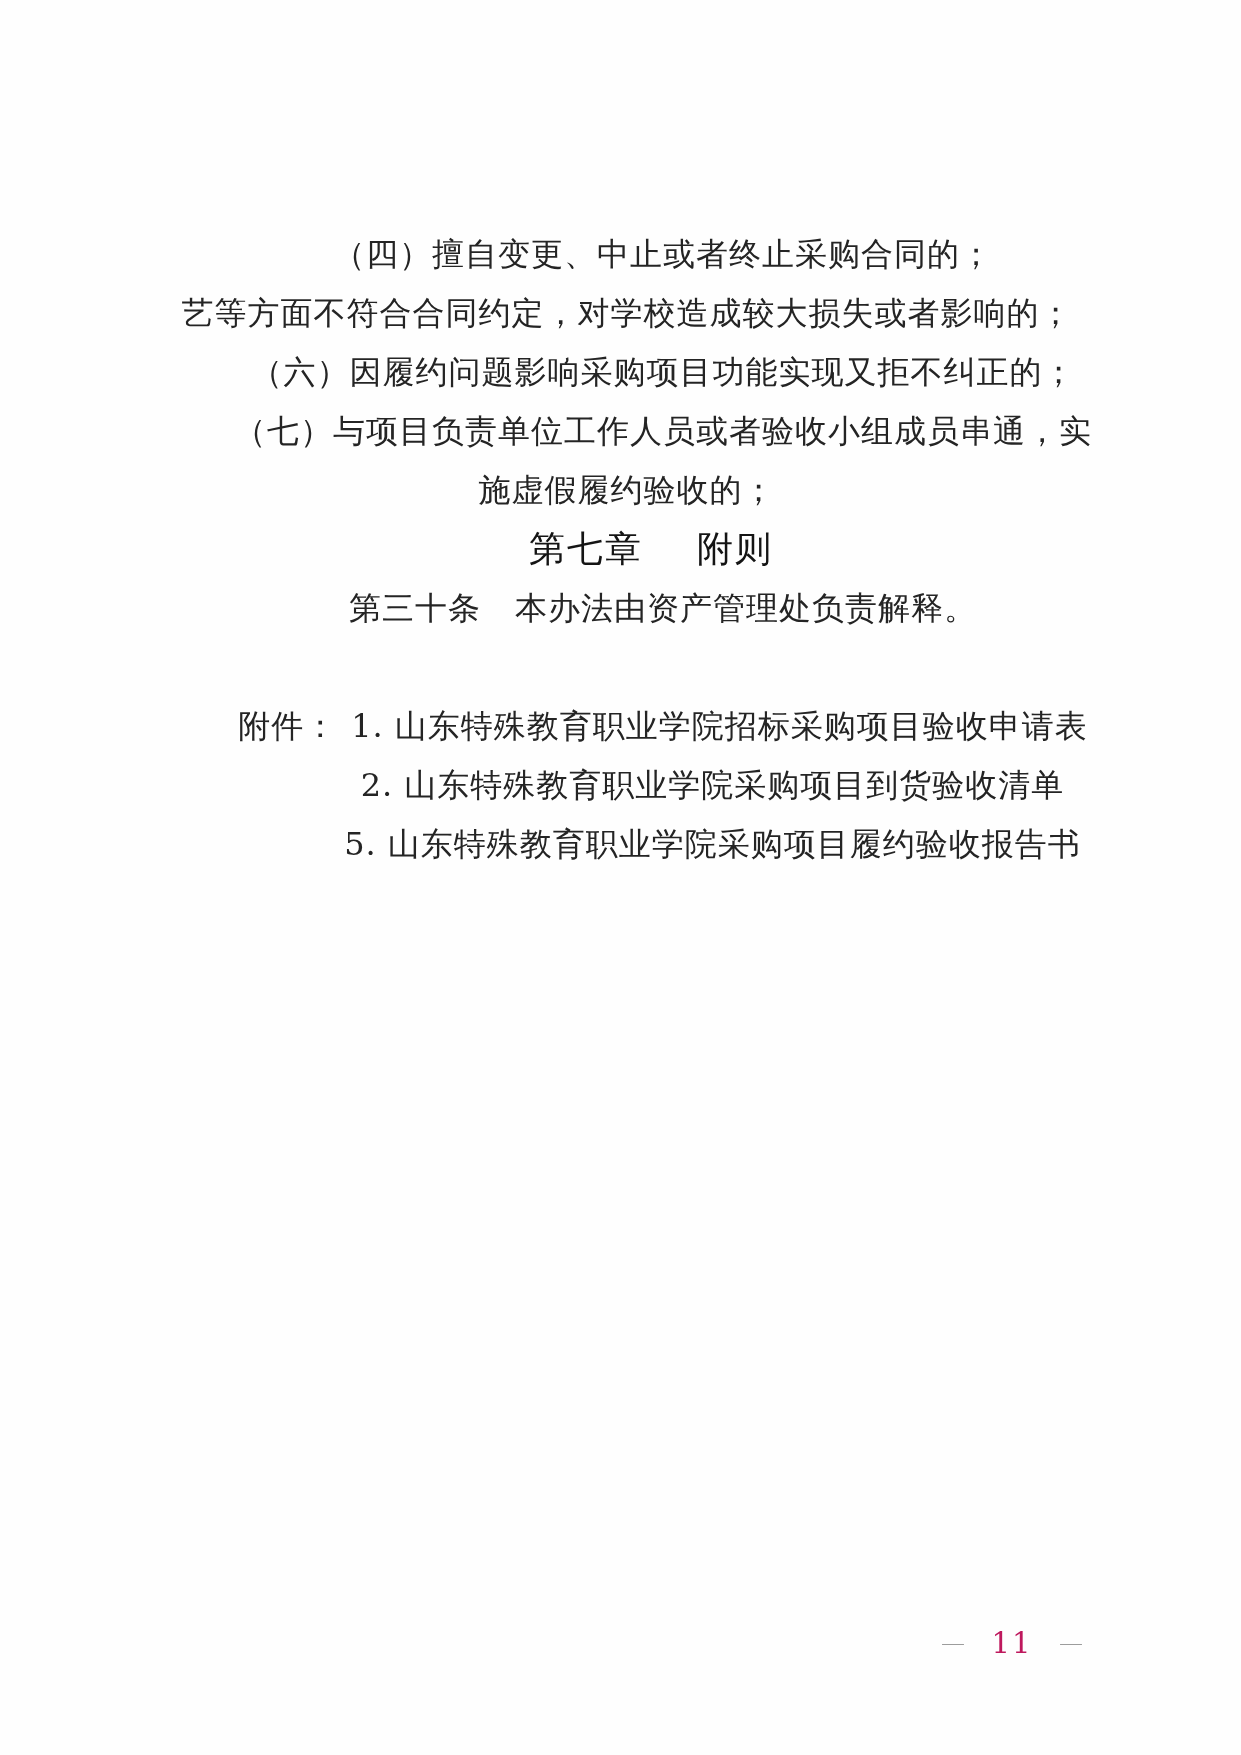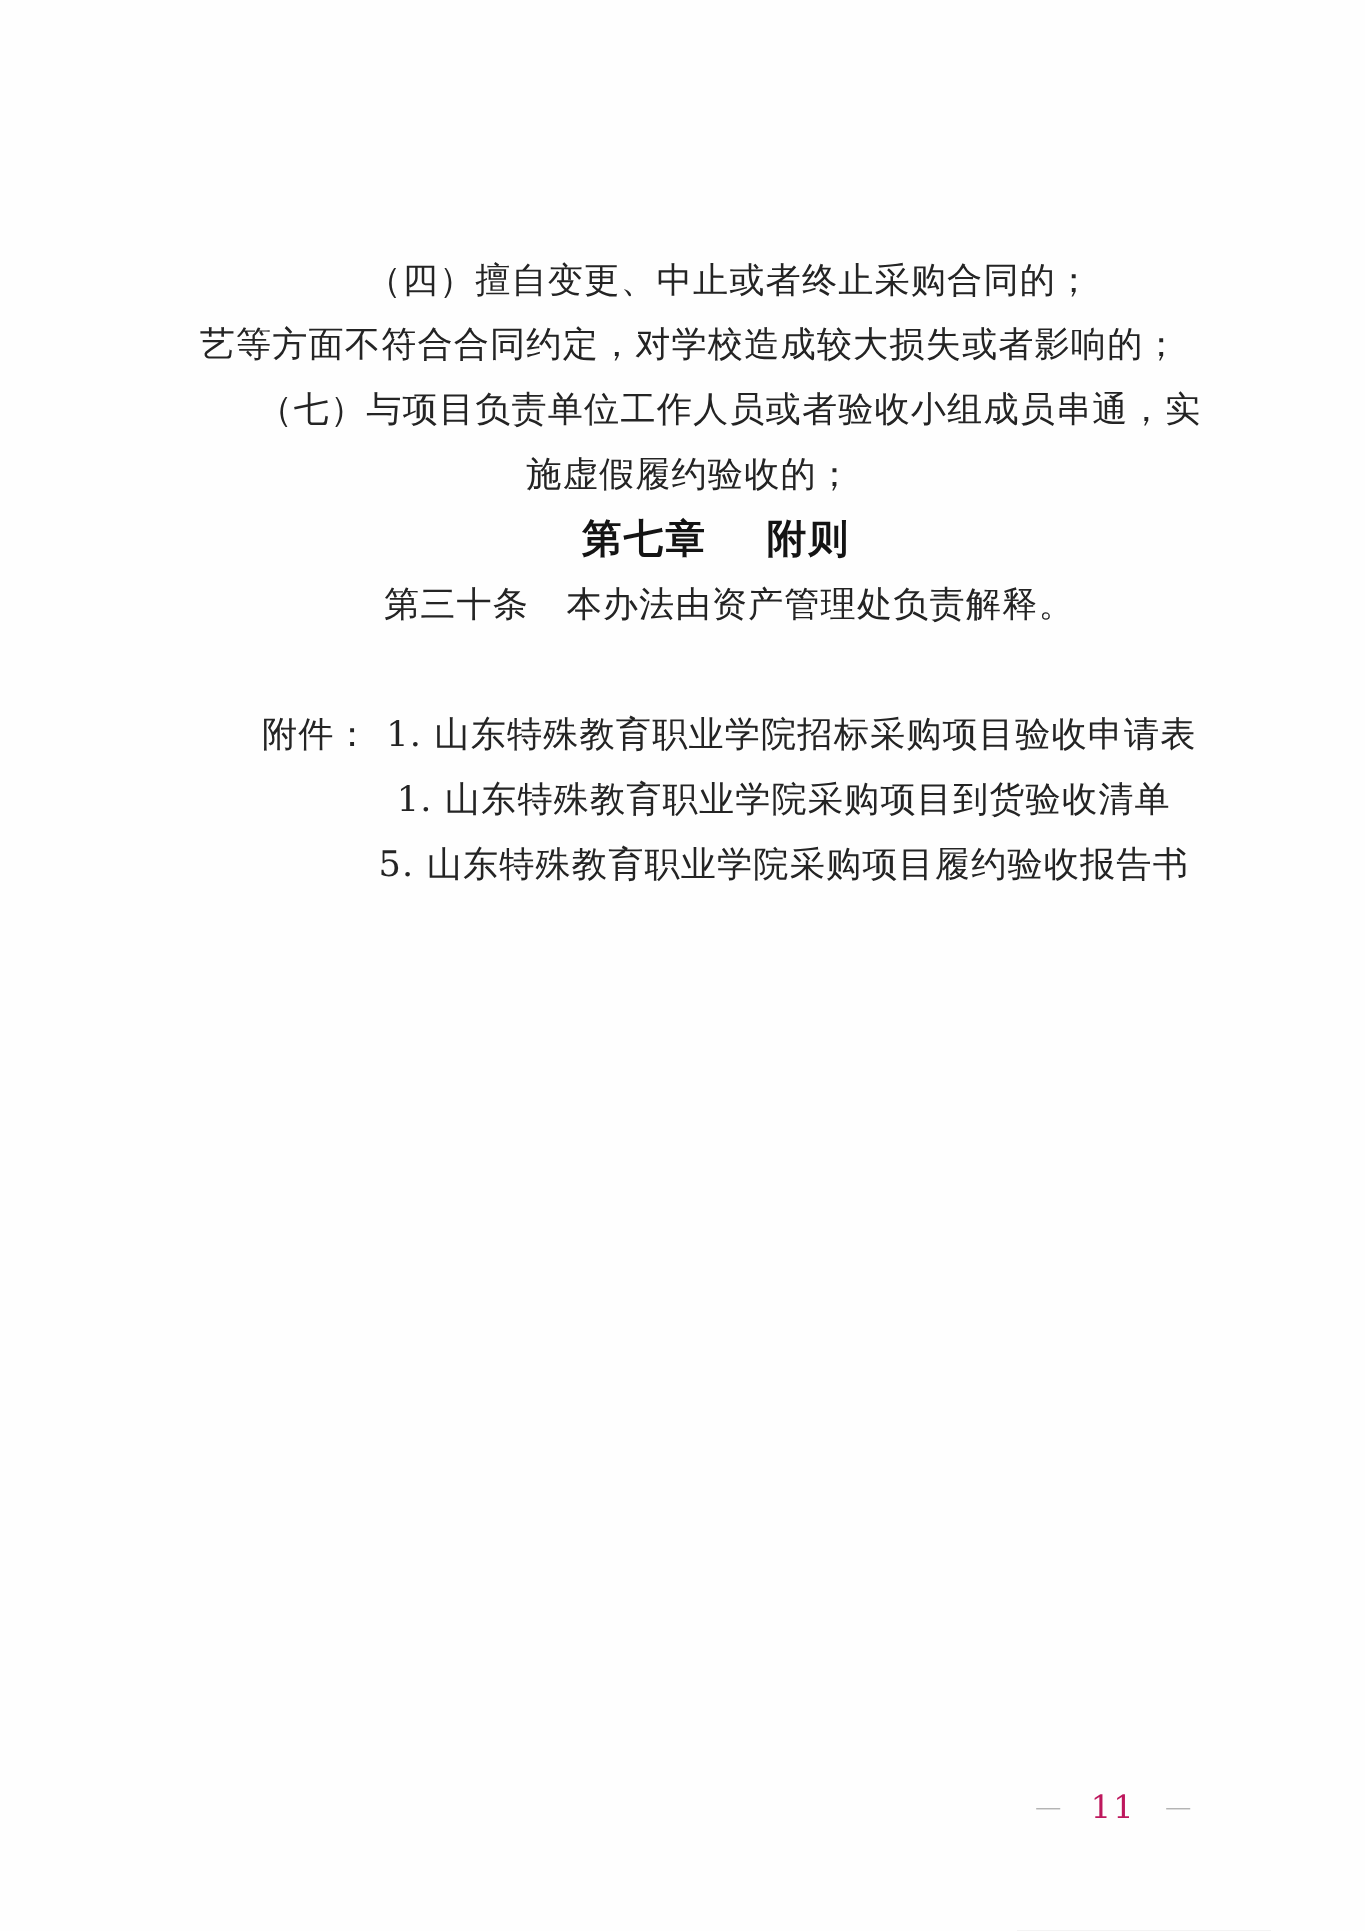--- a/index.html
+++ b/index.html
@@ -40,21 +40,21 @@
     text-indent: 171px;
   }
   .chapter-line {
     display: flex;
     justify-content: center;
     align-items: center;
     gap: 54px;
     padding-left: 48px;
     height: 59px;
     font-family: "DejaVu Sans", "Liberation Sans", sans-serif;
-    font-weight: bold;
+    font-weight: normal;
     font-size: 36px;
     letter-spacing: 2px;
     color: #141414;
   }
   .article-number {
     margin-right: 34px;
   }
   .spacer {
     height: 59px;
   }
@@ -88,41 +88,42 @@
 </head>
 <body>
 
 <div class="page">
   <div class="content">
 
     <p class="line indent">（四）擅自变更、中止或者终止采购合同的；</p>
 
     <p class="line">艺等方面不符合合同约定，对学校造成较大损失或者影响的；</p>
 
+    <p class="line indent">（六）因履约问题影响采购项目功能实现又拒不纠正的；</p>
 
     <p class="line indent">（七）与项目负责单位工作人员或者验收小组成员串通，实</p>
     <p class="line">施虚假履约验收的；</p>
 
 
     <div class="chapter-line">
       <span>第七章</span>
       <span>附则</span>
     </div>
 
     <p class="line indent">
       <span class="article-number">第三十条</span><span>本办法由资产管理处负责解释。</span>
     </p>
 
 
     <div class="spacer"></div>
 
     <p class="line indent">
       <span class="attach-label">附件：</span><span>1. 山东特殊教育职业学院招标采购项目验收申请表</span>
     </p>
-    <p class="line indent-items">1. 山东特殊教育职业学院采购项目到货验收清单</p>
+    <p class="line indent-items">2. 山东特殊教育职业学院采购项目到货验收清单</p>
     <p class="line indent-items">5. 山东特殊教育职业学院采购项目履约验收报告书</p>
 
   </div>
 
   <div class="footer">
     <span class="dash">—</span>
     <span class="pagenum">11</span>
     <span class="dash">—</span>
   </div>
 </div>

